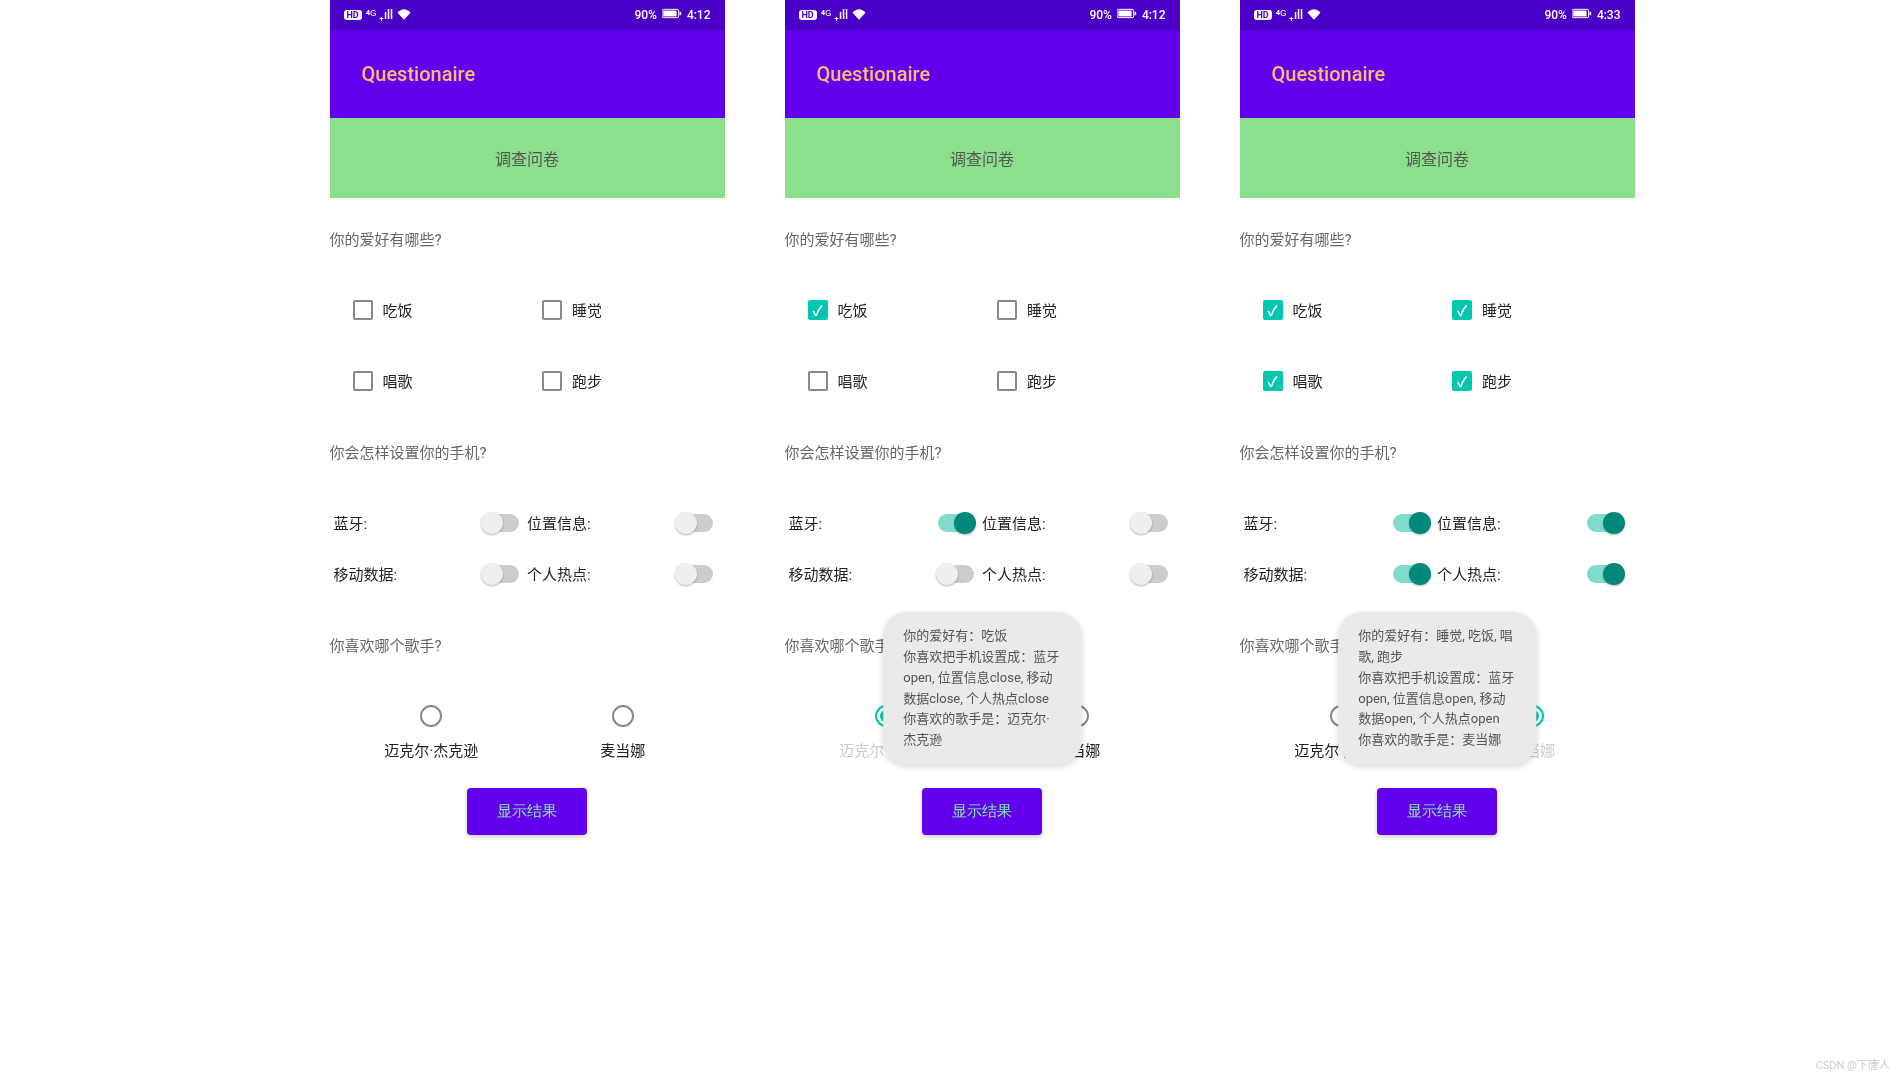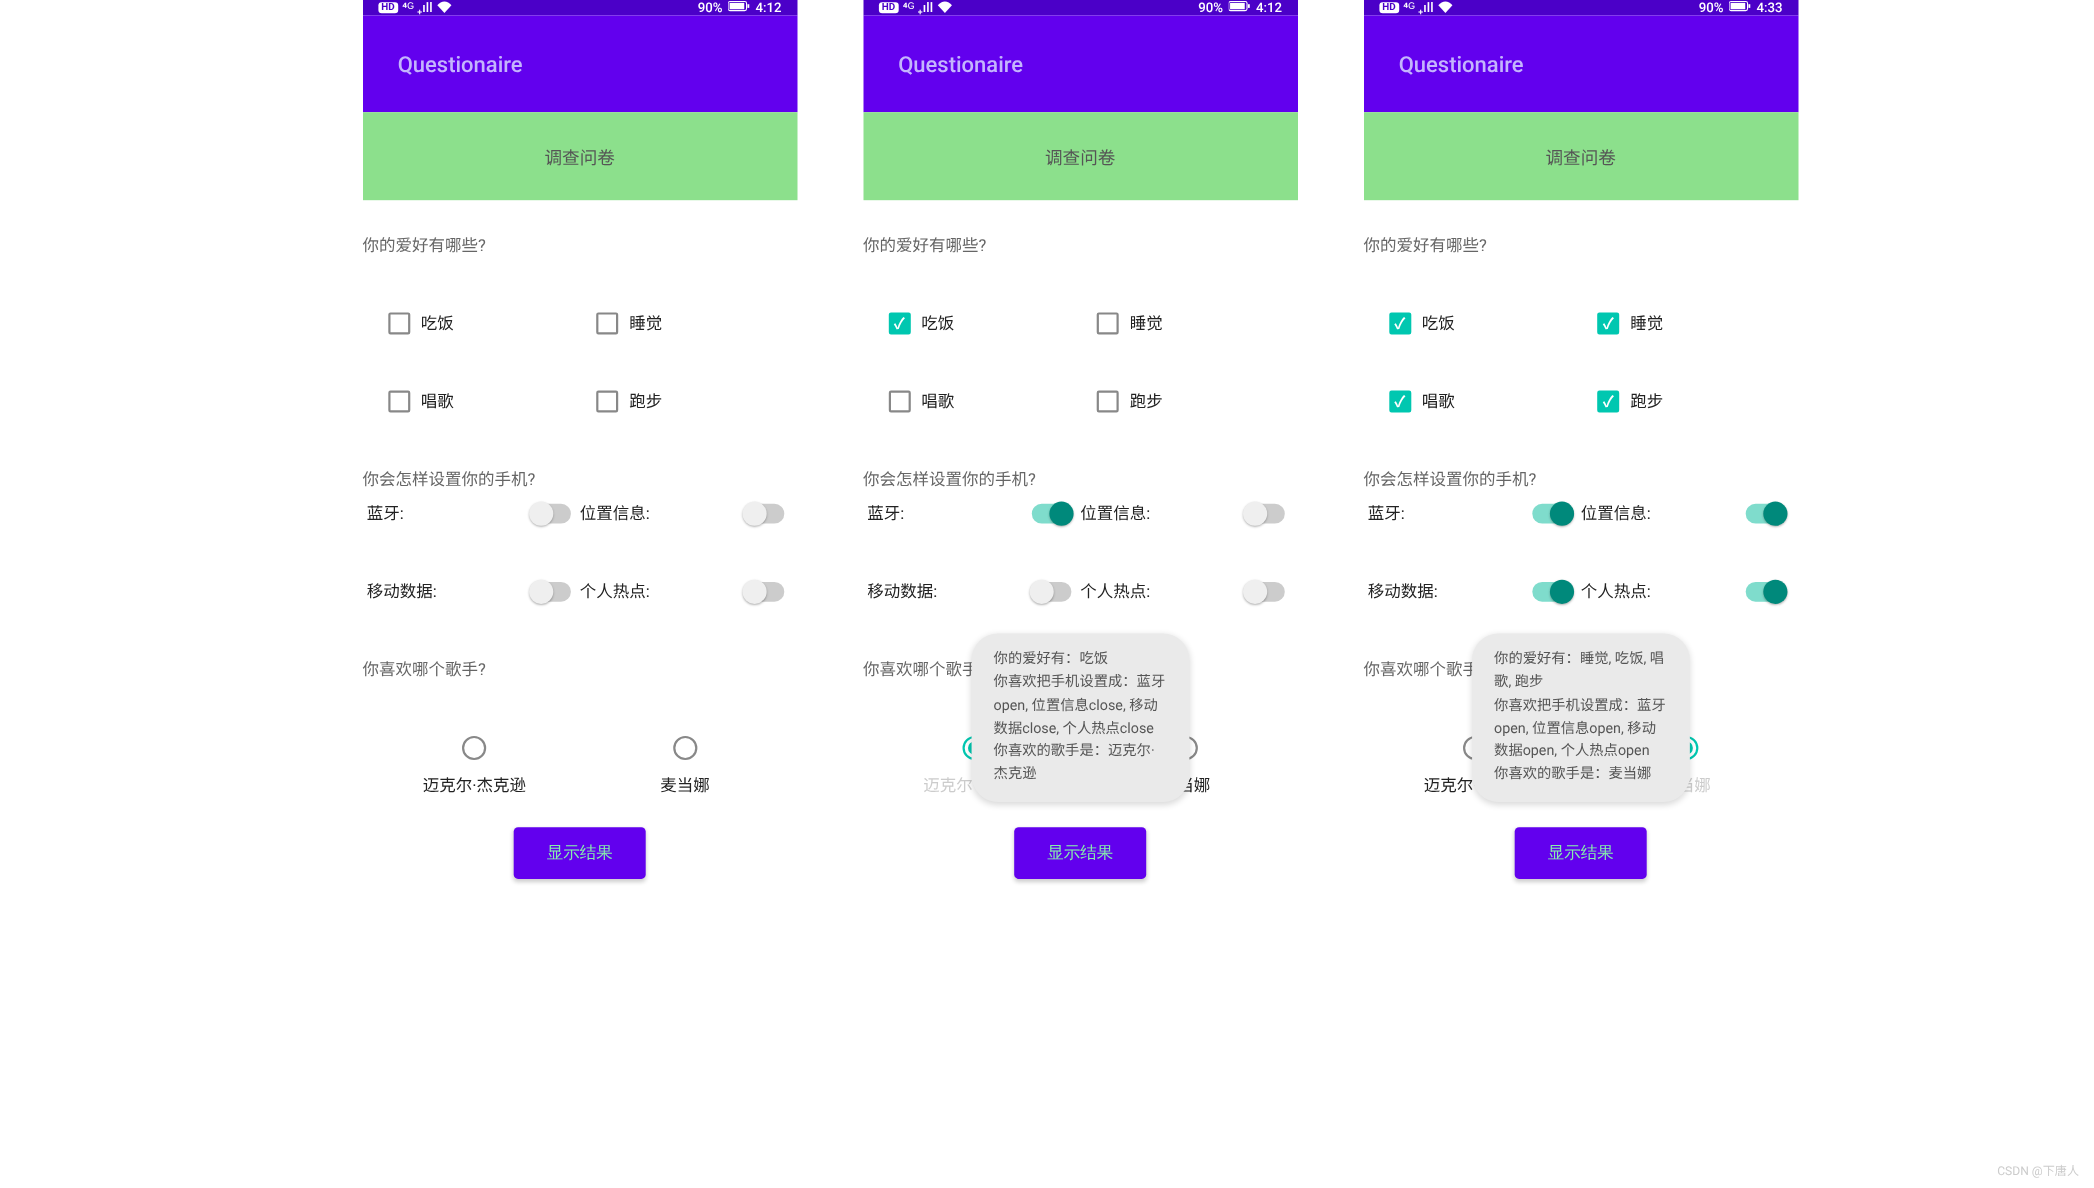--- a/index.html
+++ b/index.html
@@ -12,41 +12,41 @@
       justify-content: center;
     }
     .phone {
       width: 395px;
       background: #fff;
       position: relative;
     }
     .status-bar {
       background: #4b00c8;
       color: #fff;
-      height: 14px;
+      height: 30px;
       display: flex;
       align-items: center;
       justify-content: space-between;
       padding: 0 14px;
       font-size: 12px;
       font-weight: 500;
     }
     .status-left { display: flex; align-items: center; gap: 4px; }
     .status-right { display: flex; align-items: center; gap: 5px; }
     .hd-badge {
       background: #fff;
       color: #4b00c8;
       border-radius: 3px;
       padding: 0 3px;
       font-size: 9px;
       font-weight: bold;
     }
     .app-bar {
       background: #6200ee;
-      color: #c4b5fd;
+      color: #fdba74;
       padding: 32px;
       font-size: 20px;
       font-weight: 500;
     }
     .banner {
       background: #8ce08c;
       color: #555;
       text-align: center;
       padding: 28px 0;
       font-size: 16px;
@@ -78,21 +78,22 @@
     .cbx.checked {
       background: #00c7b0;
       border-color: #00c7b0;
       color: #fff;
     }
     .cbx.checked::after { content: "✓"; font-size: 14px; font-weight: bold; }
     .switch-row {
       display: grid;
       grid-template-columns: 1fr 1fr;
       padding: 0 4px;
-      row-gap: 50px;
+      row-gap: 30px;
+      margin-top: 40px;
     }
     .switch-item {
       display: flex;
       align-items: center;
       justify-content: space-between;
       font-size: 15px;
       color: #222;
       padding-right: 8px;
     }
     .switch {

